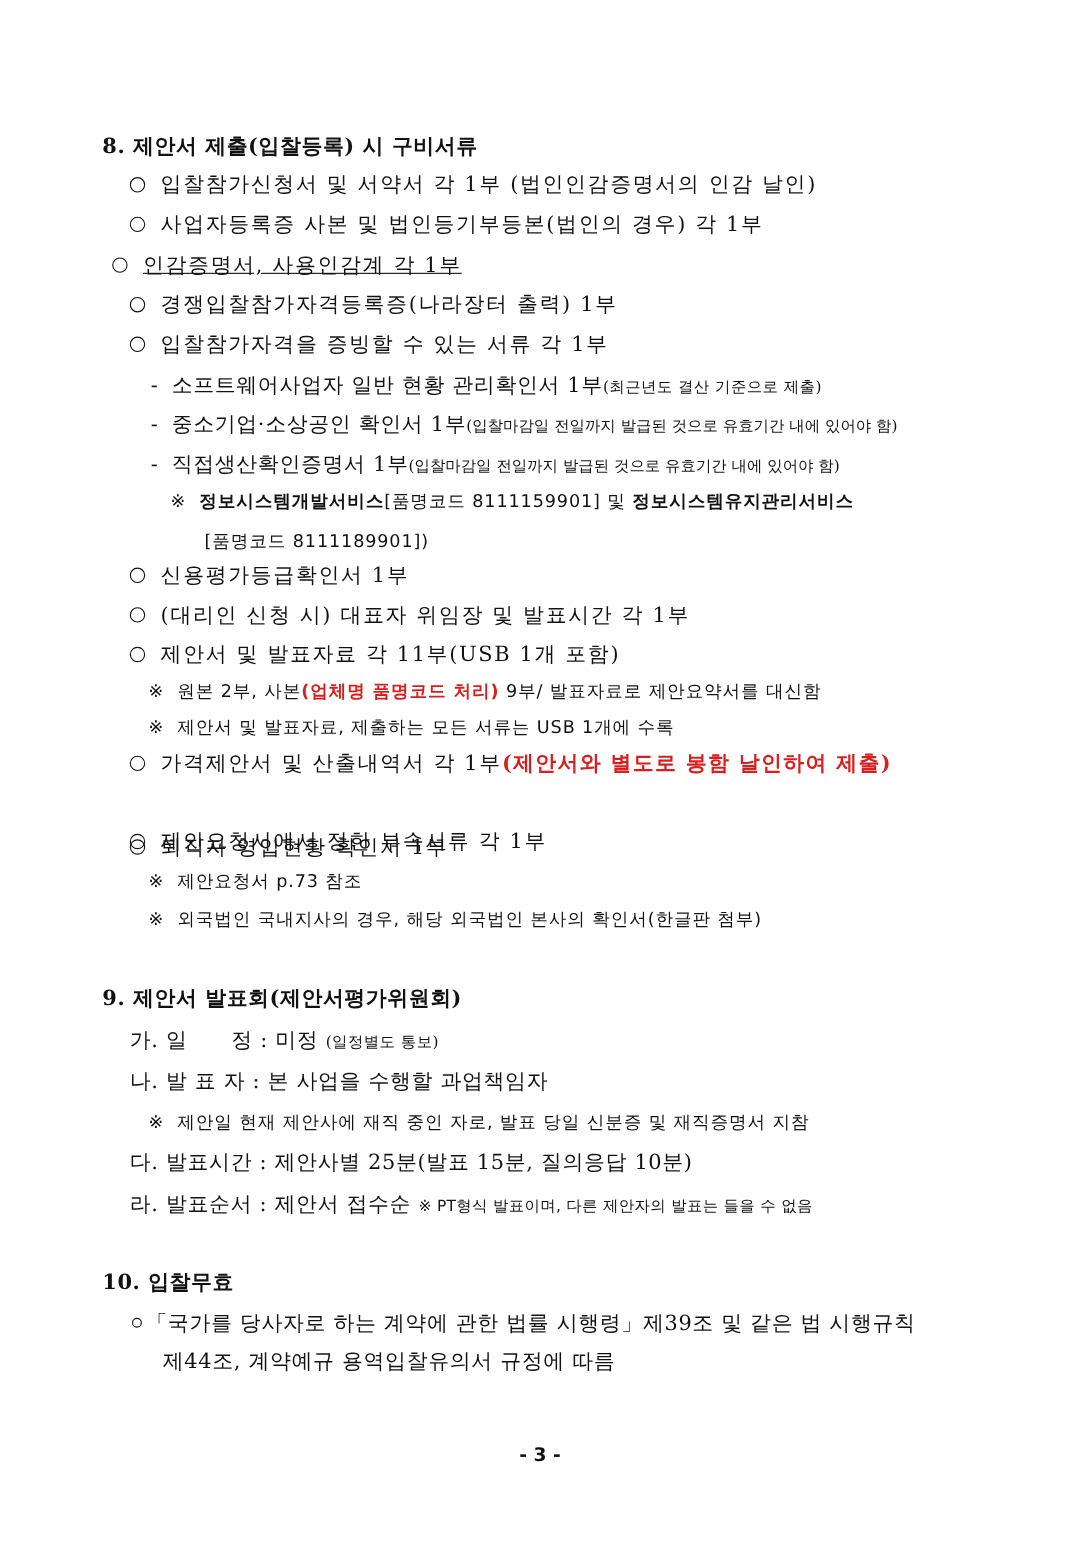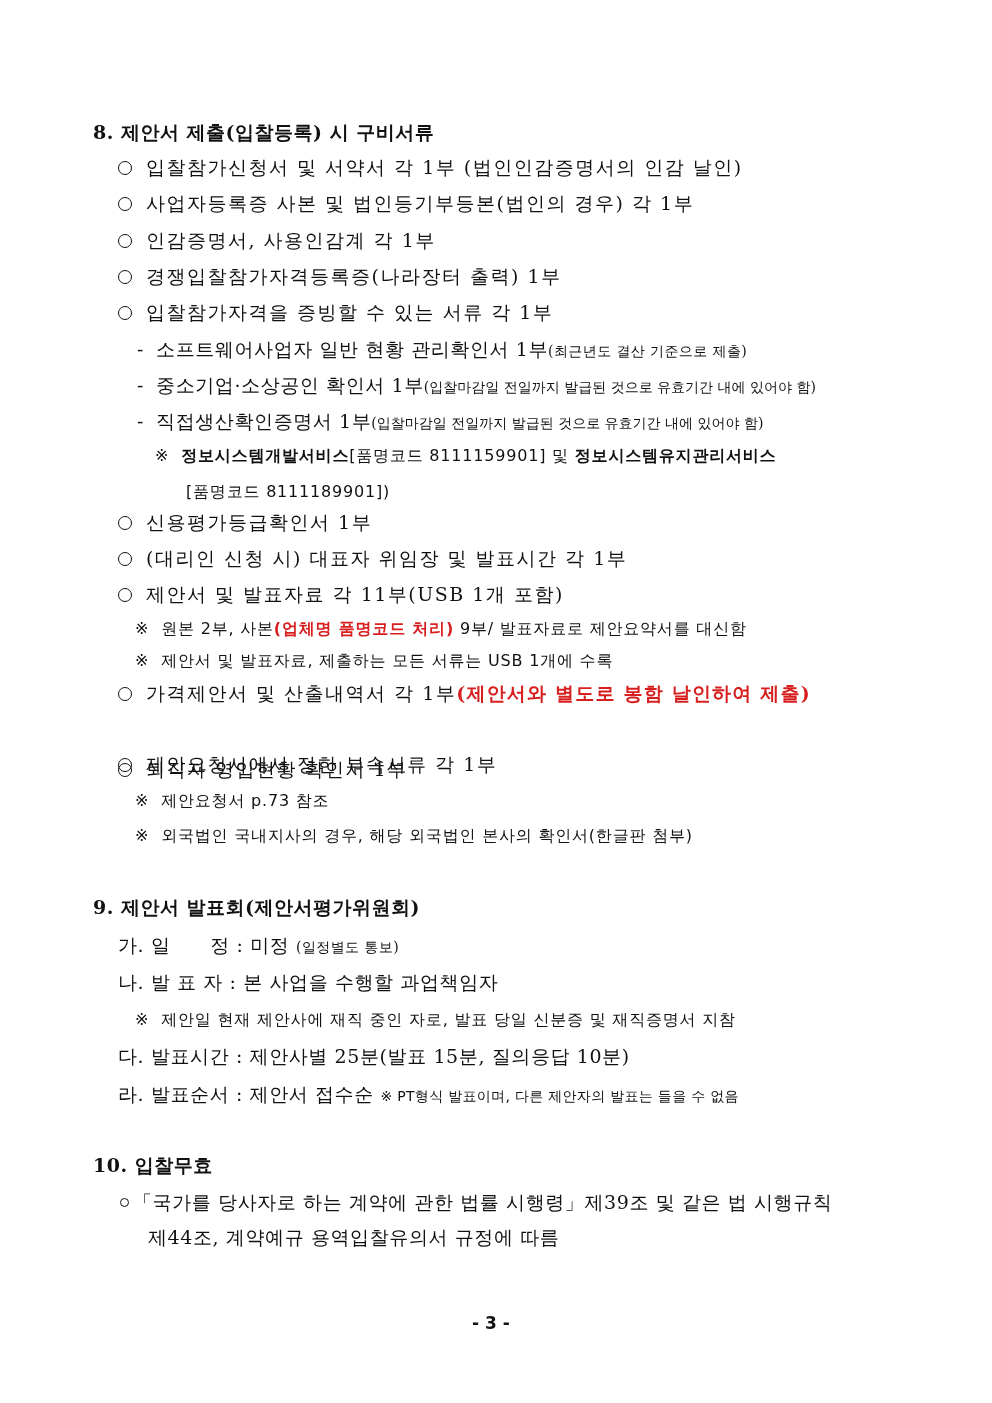--- a/index.html
+++ b/index.html
@@ -29,21 +29,21 @@
 <div class="page">
 
   <div class="line h" style="left:93px; top:120px;">8. 제안서 제출(입찰등록) 시 구비서류</div>
 
   <div class="line b1" style="left:118px; top:155px;">
     <span class="circle"></span><span>입찰참가신청서 및 서약서 각 1부 (법인인감증명서의 인감 날인)</span>
   </div>
   <div class="line b1" style="left:118px; top:191px;">
     <span class="circle"></span><span>사업자등록증 사본 및 법인등기부등본(법인의 경우) 각 1부</span>
   </div>
-  <div class="line b1" style="left:118px; top:228px;">
+  <div class="line b1" style="left:102px; top:228px;text-decoration:underline;">
     <span class="circle"></span><span>인감증명서, 사용인감계 각 1부</span>
   </div>
   <div class="line b1" style="left:118px; top:264px;">
     <span class="circle"></span><span>경쟁입찰참가자격등록증(나라장터 출력) 1부</span>
   </div>
   <div class="line b1" style="left:118px; top:300px;text-align:center;">
     <span class="circle"></span><span>입찰참가자격을 증빙할 수 있는 서류 각 1부</span>
   </div>
 
   <div class="line b2" style="left:137px; top:337px;">

